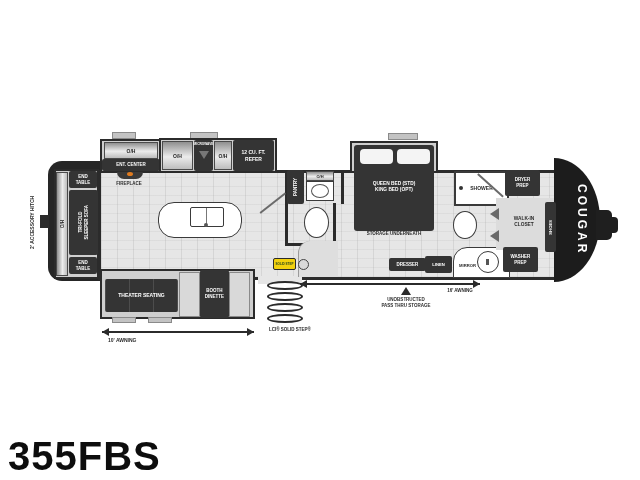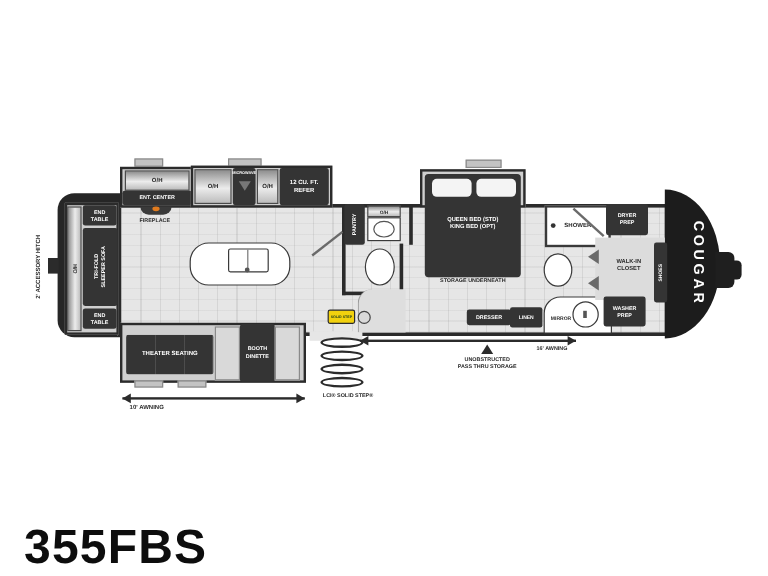--- a/index.html
+++ b/index.html
@@ -180,15 +180,15 @@
   <div class="arrow" style="left:102px;top:331px;width:152px;"></div>
   <div class="lbl" style="left:100px;top:337px;width:64px;font-size:5px;text-align:left;padding-left:8px;">10' AWNING</div>
 
   <div class="arrow" style="left:300px;top:283px;width:180px;"></div>
   <div class="lbl" style="left:430px;top:288px;width:60px;font-size:4.5px;">16' AWNING</div>
 
   <div class="tri-up" style="left:401px;top:287px;"></div>
   <div class="lbl pre" style="left:352px;top:297px;width:108px;font-size:4.5px;">UNOBSTRUCTED
 PASS THRU STORAGE</div>
 
-  <div class="abs" style="left:20px;top:434px;font-size:40px;font-weight:bold;letter-spacing:1px;color:#0d0d0d;">355FBS</div>
+  <div class="abs" style="left:8px;top:434px;font-size:40px;font-weight:bold;letter-spacing:1px;color:#0d0d0d;">355FBS</div>
 
 </div>
 
 </body></html>

